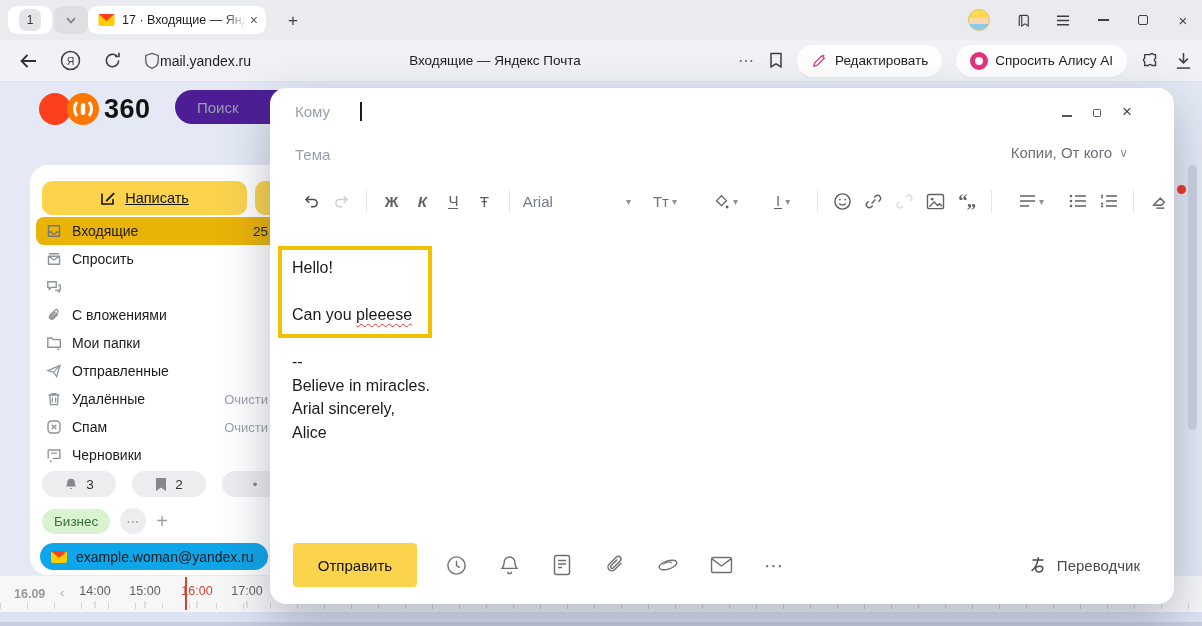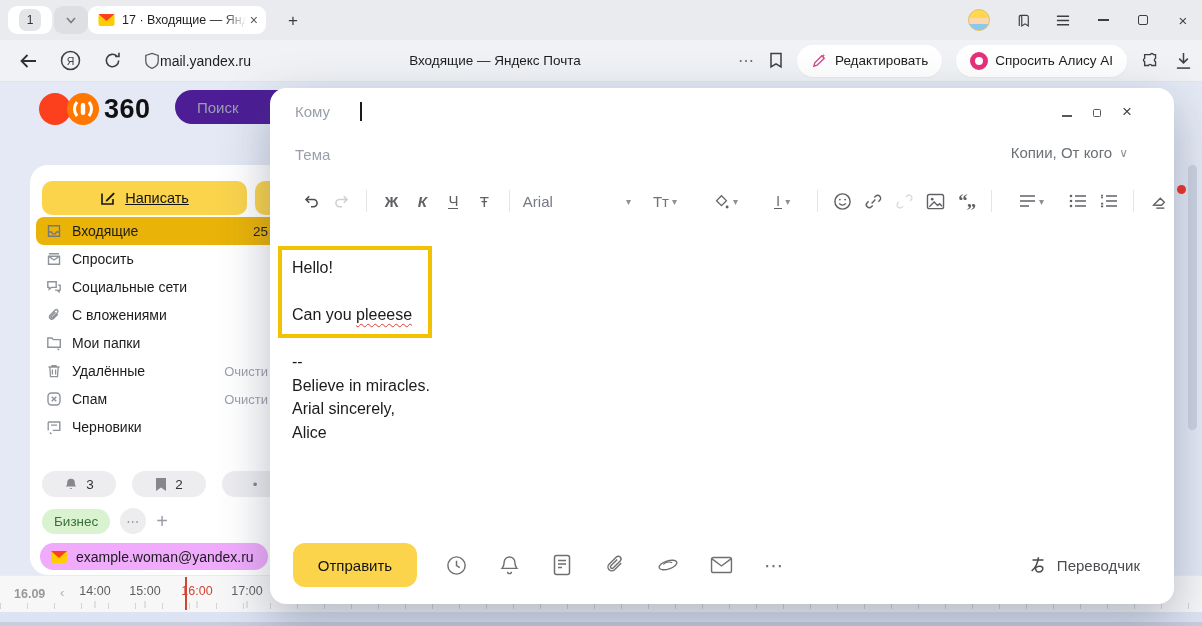--- a/index.html
+++ b/index.html
@@ -50,21 +50,21 @@
   .frow .flabel { flex:1; white-space:nowrap; }
   .frow .fright { font-size:13.5px; color:#1c1c1e; }
   .frow .faction { font-size:13px; color:#9aa0ab; }
   .pillrow { position:absolute; left:12px; top:306px; display:flex; gap:16px; }
   .cpill { height:26px; min-width:74px; background:#ededf0; border-radius:13px; display:flex; align-items:center; justify-content:center; gap:8px; font-size:13.5px; color:#333; padding:0 14px; }
   .cpill .fic { color:#85878c; display:flex; }
   .tagrow { position:absolute; left:12px; top:343px; display:flex; align-items:center; gap:10px; }
   .tag { height:25px; background:#d9f3d1; color:#38713a; border-radius:12.5px; display:flex; align-items:center; padding:0 12px; font-size:13.5px; }
   .more-circle { width:26px; height:26px; border-radius:50%; background:#ededf0; color:#85878c; display:flex; align-items:center; justify-content:center; font-size:13px; letter-spacing:1px; }
   .plus { color:#9a9da3; font-size:20px; font-weight:300; }
-  .email-chip { position:absolute; left:10px; top:378px; height:27px; background:#f0abfc; border-radius:13.5px; display:flex; align-items:center; gap:8px; padding:0 14px 0 10px; font-size:14px; color:#1c1c1e; white-space:nowrap; }
+  .email-chip { position:absolute; left:10px; top:378px; height:27px; background:#0ea5e9; border-radius:13.5px; display:flex; align-items:center; gap:8px; padding:0 14px 0 10px; font-size:14px; color:#1c1c1e; white-space:nowrap; }
 
   .timeline { position:absolute; left:0; top:575px; width:1202px; height:37px; background:#f7f7f8; border-top:1px solid #ececee; }
   .tl-date { position:absolute; left:14px; top:11px; font-size:12.5px; color:#98989c; font-weight:700; }
   .tl-chev { position:absolute; left:60px; top:9px; color:#b0b0b4; font-size:13px; }
   .tl-time { position:absolute; top:8px; font-size:12.5px; color:#5f5f63; transform:translateX(-50%); }
   .tl-time.current { color:#d04532; }
   .tl-tick { position:absolute; top:25px; width:1px; height:7px; background:#c9c9cc; transform:translateX(-50%); }
   .tl-minor { position:absolute; left:0; top:27px; width:1202px; height:6px; background:repeating-linear-gradient(90deg,#cdcdd1 0 1px, transparent 1px 27px); opacity:.85; }
   .tl-redline { position:absolute; left:185px; top:1px; width:1.5px; height:33px; background:#d04532; }
   .bottom-strip { position:absolute; left:0; top:612px; width:1202px; height:14px; background:#dde3f3; border-bottom:4px solid #c7cedf; }
@@ -96,21 +96,21 @@
   .chev-sm { font-size:10px; color:#8c9097; }
   .fmt-dd { display:flex; align-items:center; gap:3px; margin:0 18px; }
   .quote-glyph { font-family:"Liberation Serif", serif; font-weight:700; font-size:19px; color:#5f6165; letter-spacing:-1px; }
 
   .body-area { position:absolute; left:0; top:146px; right:0; bottom:72px; }
   .annotation-box { position:absolute; left:8px; top:12px; width:154px; height:92px; border:4px solid #f2c200; }
   .body-text { position:absolute; left:22px; top:22px; font-size:16px; line-height:23.5px; color:#1b1b1b; }
   .squiggle { text-decoration:underline; text-decoration-style:wavy; text-decoration-color:#e23b2e; text-decoration-thickness:1px; text-underline-offset:3px; }
 
   .c-footer { position:absolute; left:0; bottom:0; width:100%; height:72px; display:flex; align-items:center; padding:0 34px 6px 23px; }
-  .send-btn { width:124px; height:44px; background:#fbd44c; border:none; border-radius:12px; font-size:15px; font-weight:400; color:#141414; font-family:inherit; }
+  .send-btn { width:124px; height:44px; background:#fbd44c; border:none; border-radius:4px; font-size:15px; font-weight:400; color:#141414; font-family:inherit; }
   .foot-ics { display:flex; align-items:center; gap:27px; margin-left:26px; color:#6f6f72; }
   .foot-ic { width:26px; height:26px; display:flex; align-items:center; justify-content:center; }
   .translator { margin-left:auto; display:flex; align-items:center; gap:9px; color:#4a4c50; font-size:15px; }
 
   svg { display:block; }
 </style>
 </head>
 <body>
 
 <div class="stage">
@@ -261,38 +261,46 @@
           </span>
         <span class="flabel">Спросить</span>
       </div>
       <div class="frow">
         <span class="fic">
             <svg width="16" height="16" viewBox="0 0 16 16">
               <path d="M1.8 2.8h8.4v5.6H5.4L3.2 10.3V8.4H1.8z" fill="none" stroke="currentColor" stroke-width="1.4"></path>
               <path d="M12.2 6.2h2v5h-1.1v1.6l-2-1.6h-2" fill="none" stroke="currentColor" stroke-width="1.3"></path>
             </svg>
           </span>
-        <span class="flabel">Социальные сети</span>
       </div>
       <div class="frow">
         <span class="fic">
             <svg width="16" height="16" viewBox="0 0 16 16">
               <path d="M11.8 7.3l-4.3 4.3a2.4 2.4 0 01-3.4-3.4l5.1-5.1a1.7 1.7 0 012.4 2.4l-5 5a.95.95 0 01-1.35-1.35l4.2-4.2" fill="none" stroke="currentColor" stroke-width="1.35"></path>
             </svg>
           </span>
         <span class="flabel">С вложениями</span>
       </div>
       <div class="frow">
         <span class="fic">
             <svg width="16" height="16" viewBox="0 0 16 16">
               <path d="M1.8 3h4.1l1.4 1.6h7v7.6H1.8z" fill="none" stroke="currentColor" stroke-width="1.4"></path>
               <path d="M11.5 13.8l1.6 1.3" stroke="currentColor" stroke-width="1.3"></path>
             </svg>
           </span>
         <span class="flabel">Мои папки</span>
+      </div>
+      <div class="frow">
+        <span class="fic">
+            <svg width="16" height="16" viewBox="0 0 16 16">
+              <path d="M1.8 7.6L14 2.4 10.6 13.6 7.4 9.2z" fill="none" stroke="currentColor" stroke-width="1.3"></path>
+              <path d="M7.5 9.1L13.8 2.6" stroke="currentColor" stroke-width="1.1"></path>
+            </svg>
+          </span>
+        <span class="flabel">Отправленные</span>
       </div>
       <div class="frow">
         <span class="fic">
             <svg width="16" height="16" viewBox="0 0 16 16">
               <path d="M2.5 4h11M6 4V2.6h4V4M3.8 4l.7 9.6h7l.7-9.6M6.4 6.4v5M9.6 6.4v5" fill="none" stroke="currentColor" stroke-width="1.3"></path>
             </svg>
           </span>
         <span class="flabel">Удалённые</span>
         <span class="faction">Очисти</span>
       </div>

